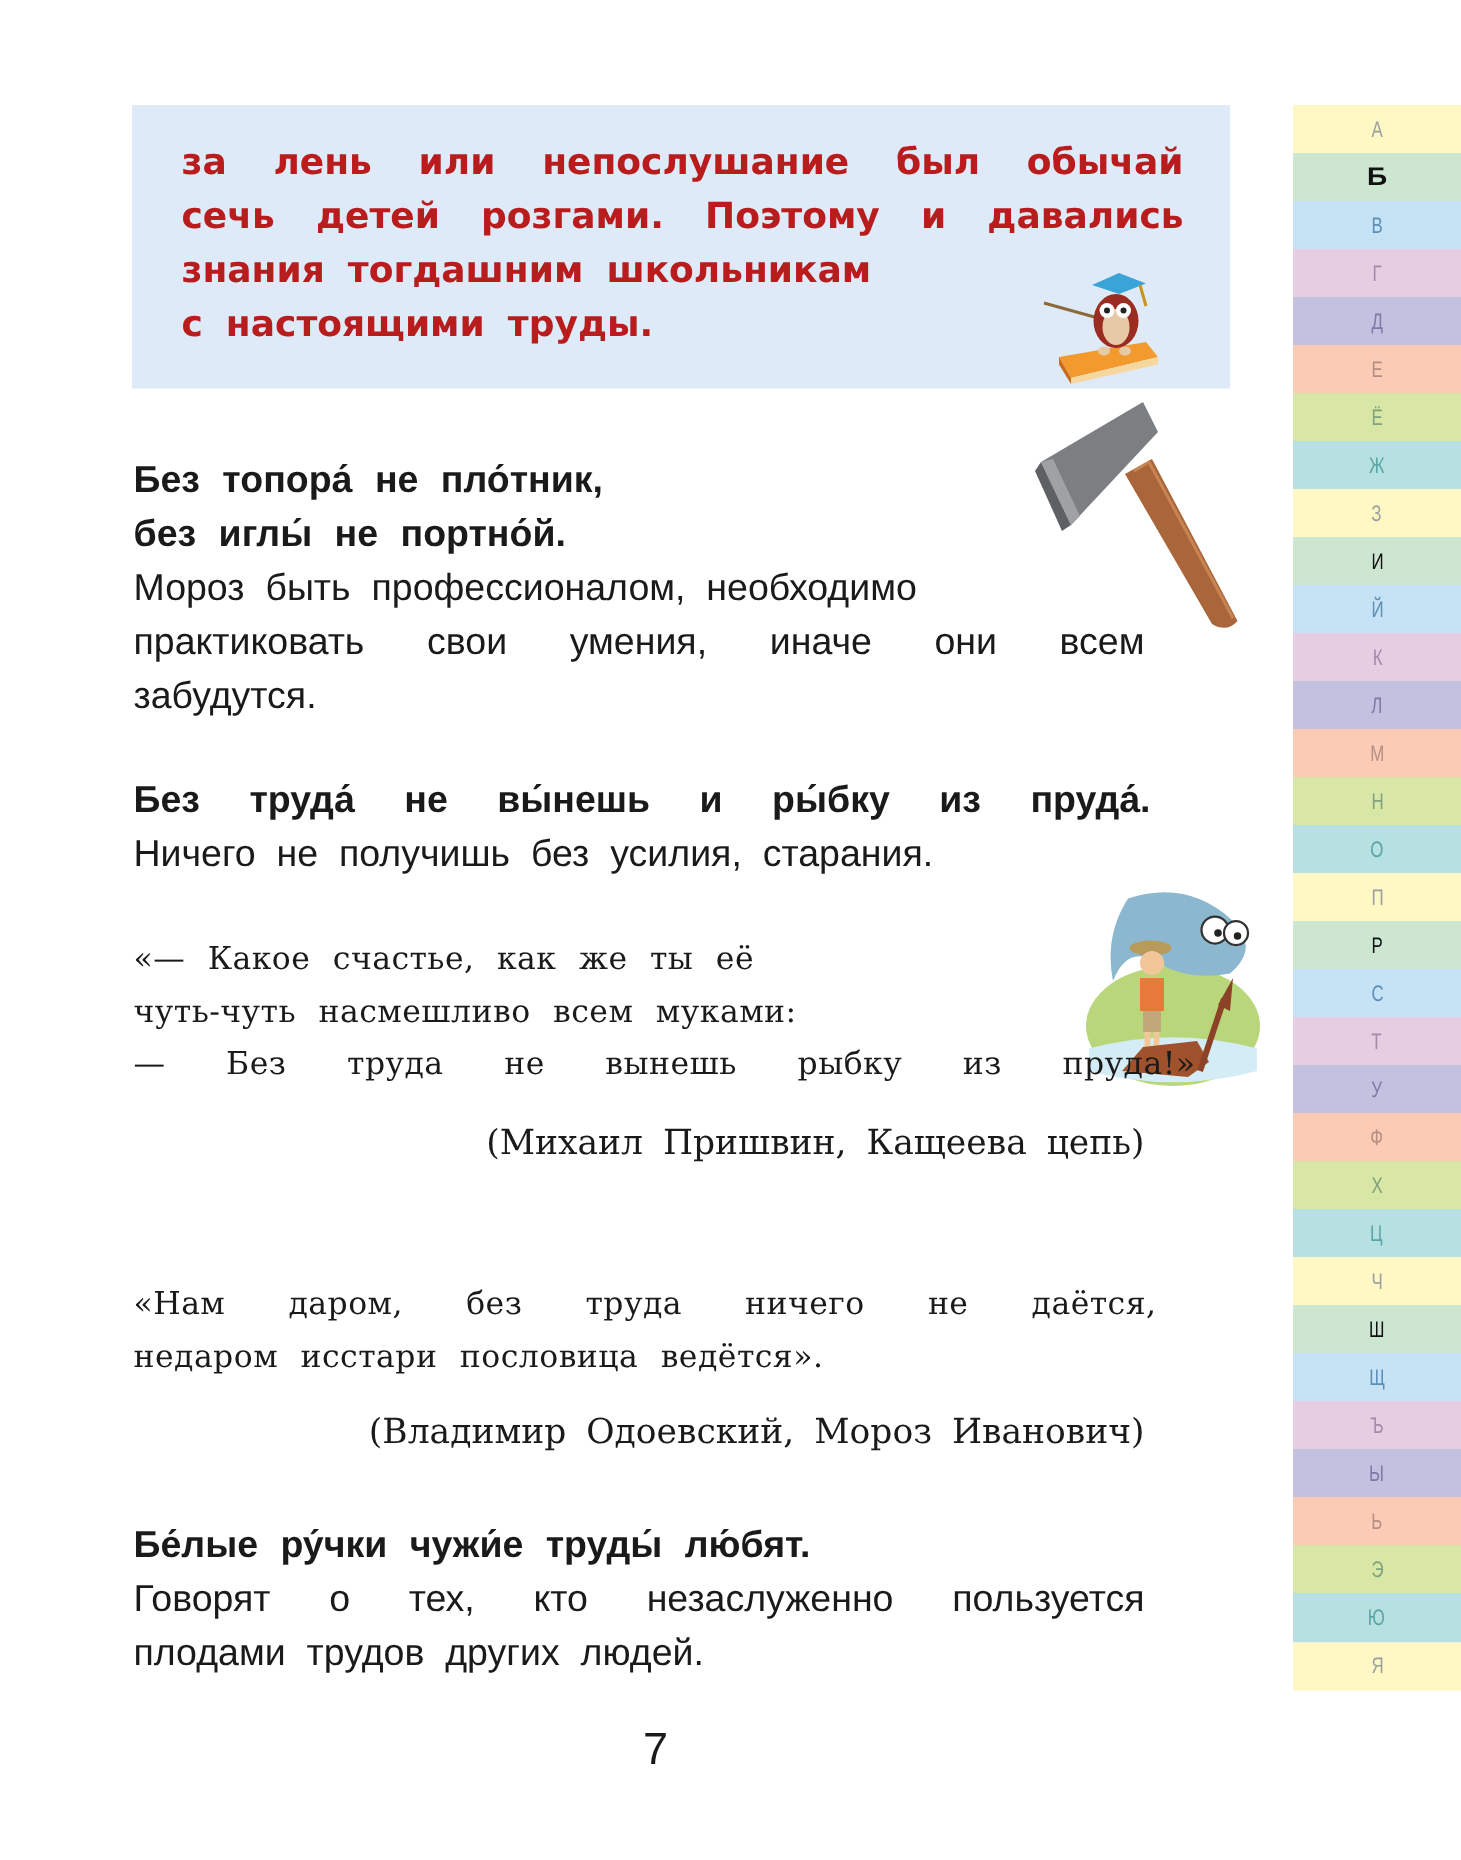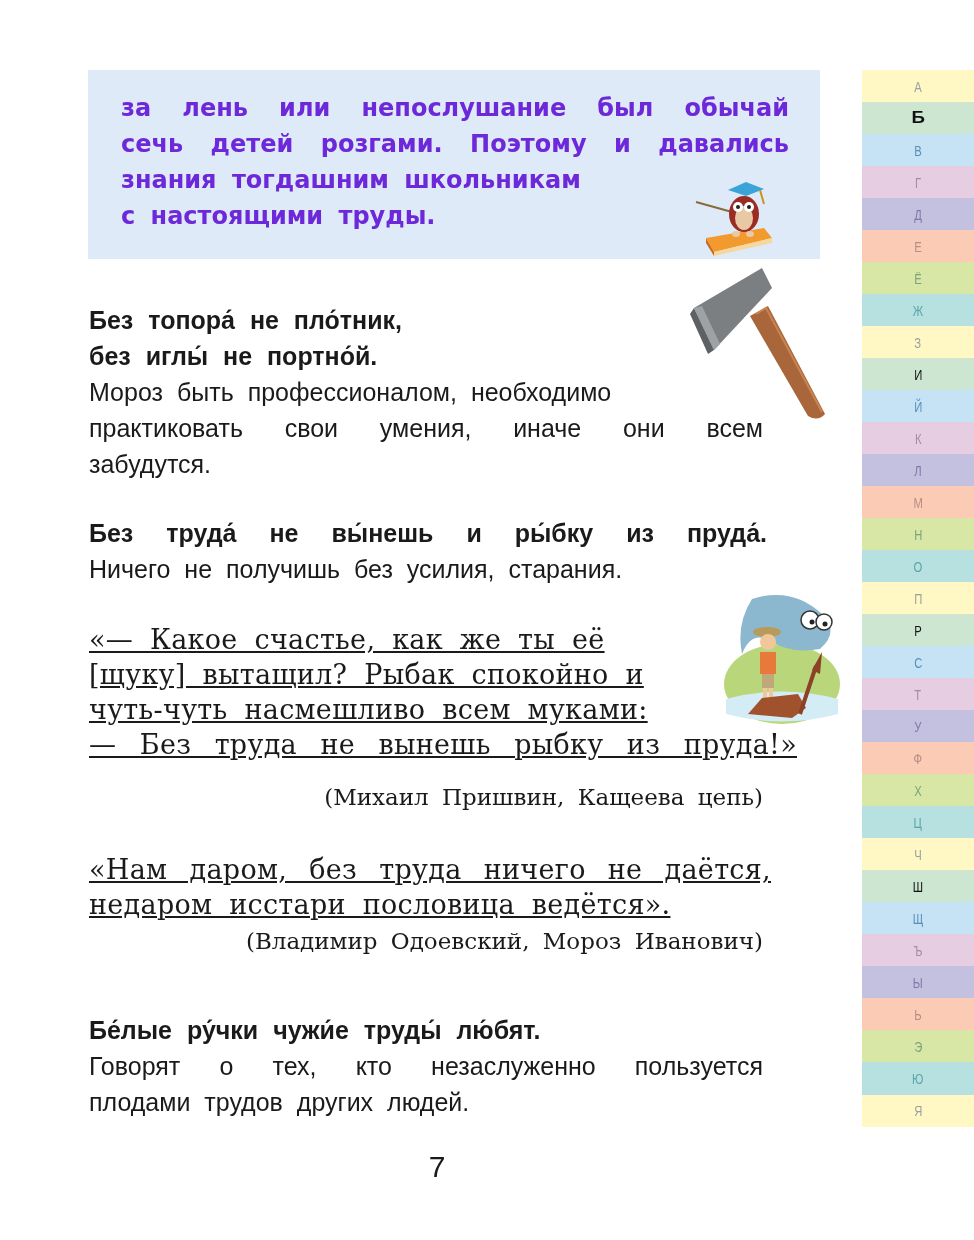--- a/index.html
+++ b/index.html
@@ -1,27 +1,27 @@
 <!DOCTYPE html>
 <html><head>
 <meta charset="utf-8">
 <style>
   html, body { margin:0; padding:0; }
   body { width:974px; height:1240px; background:#ffffff; position:relative; overflow:hidden; color:#1a1a1a; }
   .abs { position:absolute; }
   .infobox { left:88px; top:70px; width:732px; height:189px; background:#deeaf7; }
-  .infobox-text { position:absolute; left:33px; top:20px; width:668px; font-family:"DejaVu Sans", sans-serif; font-weight:bold; font-size:24px; line-height:36px; color:#6d28d9; word-spacing:7px; }
+  .infobox-text { position:absolute; left:33px; top:20px; width:668px; font-family:"DejaVu Sans", sans-serif; font-weight:bold; font-size:24px; line-height:36px; color:#b91c1c; word-spacing:7px; }
   .infobox-text .ln { display:block; white-space:nowrap; }
   .infobox-text .just { text-align:justify; text-align-last:justify; }
   .sans { font-family:"Liberation Sans", sans-serif; }
   .serif { font-family:"DejaVu Serif", serif; }
   .proverb { font-weight:bold; font-size:25px; line-height:36px; word-spacing:8px; white-space:nowrap; }
   .expl { font-size:25px; line-height:36px; word-spacing:7px; white-space:nowrap; }
   .jline { display:block; text-align:justify; text-align-last:justify; }
-  .quote { font-size:27px; line-height:35px; word-spacing:8px; white-space:nowrap; letter-spacing:0.3px;text-decoration:underline; }
+  .quote { font-size:21px; line-height:35px; word-spacing:8px; white-space:nowrap; letter-spacing:0.3px; }
   .attr { font-size:23px; line-height:30px; text-align:right; word-spacing:6px; white-space:nowrap; }
   .pagenum { left:400px; top:1150px; width:74px; text-align:center; font-size:30px; }
 
   .tabs { left:862px; top:70px; width:112px; }
   .tab { height:32.03px; display:flex; align-items:center; justify-content:center; font-family:"Liberation Sans", sans-serif; font-size:15px; transform-origin:center; }
   .tab span { display:inline-block; transform:scaleX(0.75); }
   .tab.active span { font-weight:bold; color:#111; font-size:17px; transform:scaleX(1.1); }
 
   svg { display:block; }
 </style>
@@ -95,30 +95,29 @@
     <rect x="41" y="94" width="4" height="14" fill="#f1c79a"></rect>
     <rect x="47" y="94" width="4" height="14" fill="#f1c79a"></rect>
     <polygon points="26,120 40,104 76,100 84,114 70,124" fill="#a0522d"></polygon>
     <line x1="78" y1="120" x2="94" y2="72" stroke="#8b4226" stroke-width="4"></line>
     <polygon points="90,76 100,58 98,80" fill="#8b4226"></polygon>
   </svg>
 </div>
 
 <div class="abs serif" style="left:89px; top:622px; width:680px;">
   <div class="quote">«— Какое счастье, как же ты её</div>
-  <div class="quote">[щуку] вытащил? Рыбак спокойно и</div>
   <div class="quote">чуть-чуть насмешливо всем муками:</div>
   <span class="quote jline" style="width:708px;">— Без труда не вынешь рыбку из пруда!»</span>
   <div class="attr" style="margin-top:20px; width:674px;">(Михаил Пришвин, Кащеева цепь)</div>
 </div>
 
 <div class="abs serif" style="left:89px; top:852px; width:682px;">
   <span class="quote jline">«Нам даром, без труда ничего не даётся,</span>
   <div class="quote">недаром исстари пословица ведётся».</div>
-  <div class="attr" style="margin-top:4px; width:674px;">(Владимир Одоевский, Мороз Иванович)</div>
+  <div class="attr" style="margin-top:18px; width:674px;">(Владимир Одоевский, Мороз Иванович)</div>
 </div>
 
 <div class="abs sans" style="left:89px; top:1012px; width:674px;">
   <div class="proverb">Бе́лые ру́чки чужи́е труды́ лю́бят.</div>
   <span class="expl jline">Говорят о тех, кто незаслуженно пользуется</span>
   <div class="expl">плодами трудов других людей.</div>
 </div>
 
 <div class="abs sans pagenum">7</div>
 

